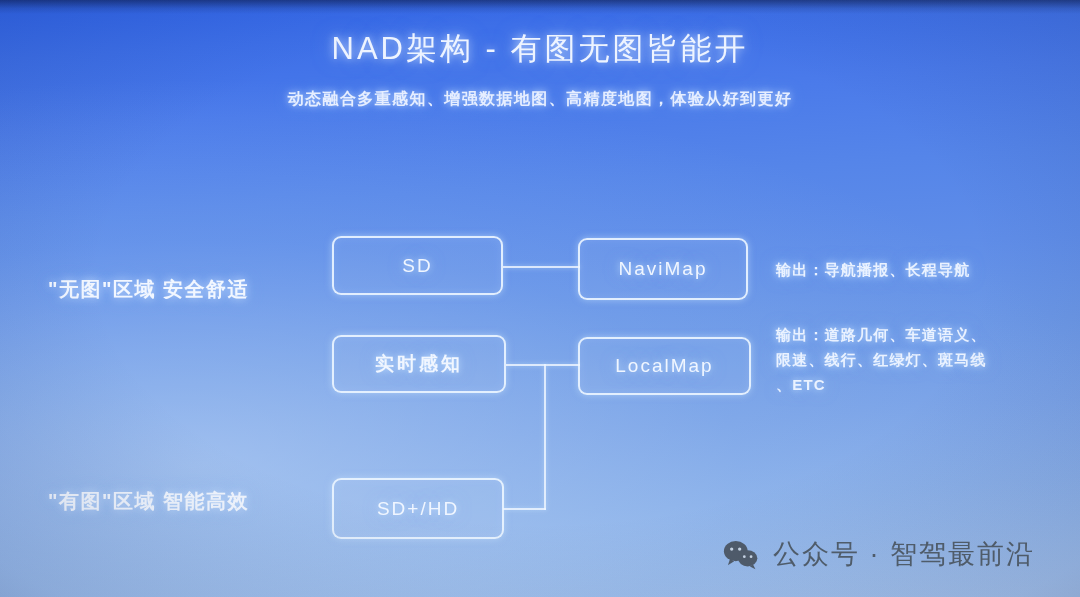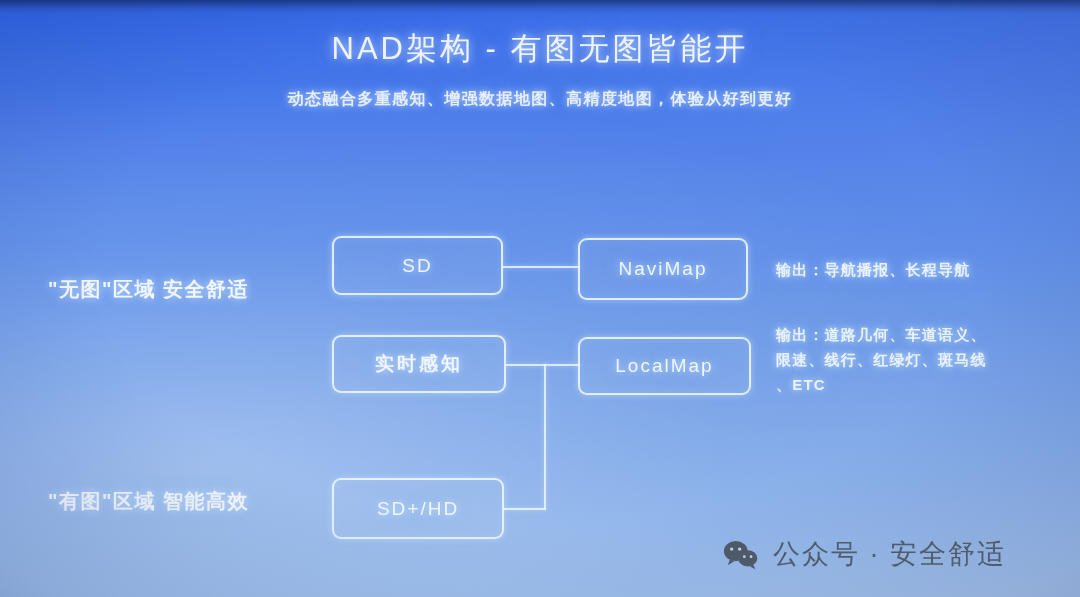--- a/index.html
+++ b/index.html
@@ -193,16 +193,16 @@
         <ellipse cx="14.5" cy="12.5" rx="12.5" ry="10.6" fill="#40474f"></ellipse>
         <path d="M8.5 20.5 L6.2 27.2 L12.8 23.2 Z" fill="#40474f"></path>
         <circle cx="10.2" cy="10.3" r="1.75" fill="#cfd8e2"></circle>
         <circle cx="18.6" cy="10.3" r="1.75" fill="#cfd8e2"></circle>
         <ellipse cx="27" cy="20" rx="10.2" ry="8.6" fill="#40474f"></ellipse>
         <path d="M32.6 26.2 L35.2 31.6 L29.4 28.6 Z" fill="#40474f"></path>
         <circle cx="23.5" cy="18.3" r="1.45" fill="#cfd8e2"></circle>
         <circle cx="30.6" cy="18.3" r="1.45" fill="#cfd8e2"></circle>
       </svg>
     </span>
-    <span class="wm-text">公众号 · 安全舒适</span>
+    <span class="wm-text">公众号 · 智驾最前沿</span>
   </div>
 
 </div>
 
 </body></html>

